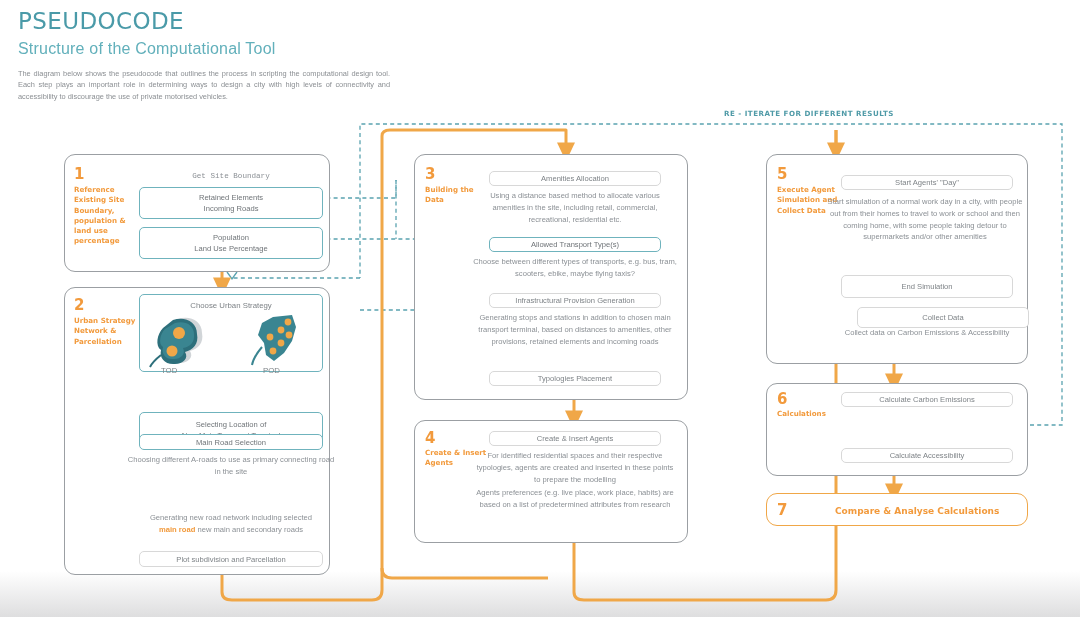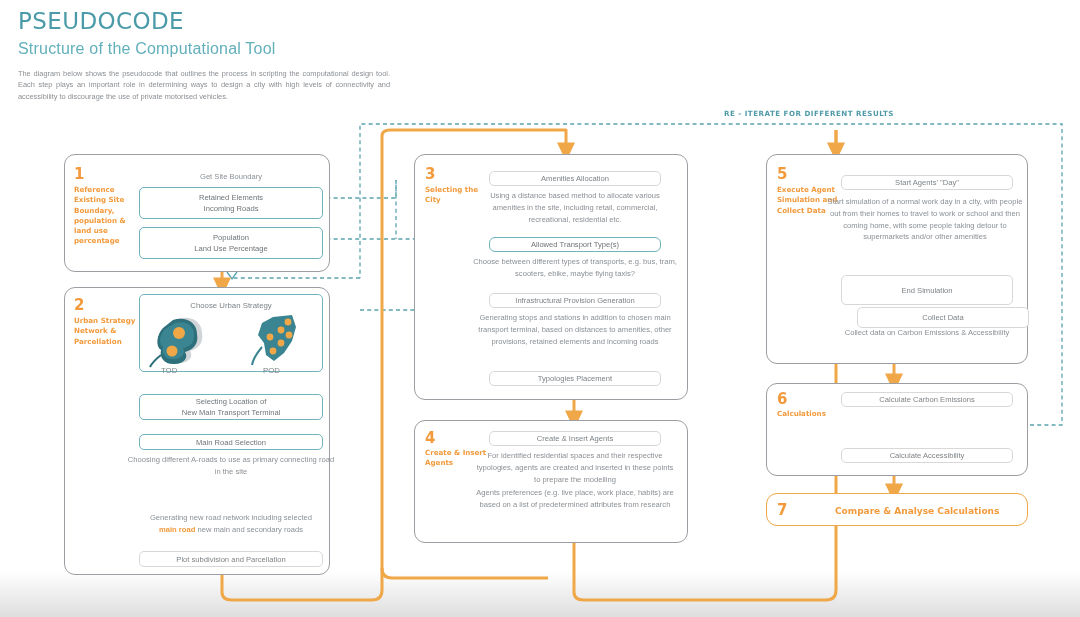--- a/index.html
+++ b/index.html
@@ -166,21 +166,21 @@
       <path d="M173,368 L167,371 L173,374"></path>
       <path d="M272,368 L278,371 L272,374"></path>
     </g>
   </svg>
 
   <div class="reiter" style="left:688px;top:109px;">RE - ITERATE FOR DIFFERENT RESULTS</div>
 
   <div class="step" style="left:64px;top:154px;width:266px;height:118px;">
     <div class="stepnum" style="left:9px;top:12px;">1</div>
     <div class="steplabel" style="left:9px;top:30px;">Reference Existing Site Boundary, population &amp; land use percentage</div>
-    <div class="plain" style="left:74px;top:16px;width:184px;">Get Site Boundary</div>
+    <div class="plain" style="left:74px;top:16px;width:184px;font-family:Liberation Mono, monospace;">Get Site Boundary</div>
     <div class="node teal stack" style="left:74px;top:32px;width:184px;height:32px;">
       <span>Retained Elements</span>
       <span>Incoming Roads</span>
     </div>
     <div class="node teal stack" style="left:74px;top:72px;width:184px;height:32px;">
       <span>Population</span>
       <span>Land Use Percentage</span>
     </div>
   </div>
 
@@ -207,46 +207,46 @@
           <circle cx="149" cy="22" r="3.4" fill="#f0a748"></circle>
           <circle cx="130" cy="24" r="3.4" fill="#f0a748"></circle>
           <circle cx="141" cy="30" r="3.4" fill="#f0a748"></circle>
           <circle cx="133" cy="38" r="3.4" fill="#f0a748"></circle>
         </g>
       </svg>
     </div>
     <div class="todpod" style="left:96px;top:78px;">TOD</div>
     <div class="todpod" style="left:198px;top:78px;">POD</div>
 
-    <div class="node teal stack" style="left:74px;top:106px;width:184px;height:26px;">
+    <div class="node teal stack" style="left:74px;top:124px;width:184px;height:36px;">
       <span>Selecting Location of</span>
       <span>New Main Transport Terminal</span>
     </div>
 
     <div class="node teal" style="left:74px;top:146px;width:184px;height:16px;">Main Road Selection</div>
     <div class="cap" style="left:62px;top:166px;width:208px;">Choosing different A-roads to use as primary connecting road in the site</div>
 
     <div class="cap" style="left:56px;top:224px;width:220px;">
       <span>Generating new road network including selected</span>
       <br>
       <span class="orangeword">main road</span>
       <span>new main and secondary roads</span>
     </div>
 
     <div class="node" style="left:74px;top:263px;width:184px;height:16px;">Plot subdivision and Parcellation</div>
   </div>
 
   <div class="step" style="left:414px;top:154px;width:274px;height:246px;">
     <div class="stepnum" style="left:10px;top:12px;">3</div>
-    <div class="steplabel" style="left:10px;top:30px;">Selecting the City</div>
+    <div class="steplabel" style="left:10px;top:30px;">Building the Data</div>
 
     <div class="node" style="left:74px;top:16px;width:172px;height:15px;">Amenities Allocation</div>
     <div class="cap" style="left:62px;top:35px;width:196px;">Using a distance based method to allocate various amenities in the site, including retail, commercial, recreational, residential etc.</div>
 
-    <div class="node teal" style="left:74px;top:82px;width:172px;height:15px;border-radius:6px;">Allowed Transport Type(s)</div>
+    <div class="node teal" style="left:74px;top:82px;width:172px;height:15px;">Allowed Transport Type(s)</div>
     <div class="cap" style="left:54px;top:101px;width:212px;">Choose between different types of transports, e.g. bus, tram, scooters, ebike, maybe flying taxis?</div>
 
     <div class="node" style="left:74px;top:138px;width:172px;height:15px;">Infrastructural Provision Generation</div>
     <div class="cap" style="left:58px;top:157px;width:204px;">Generating stops and stations in addition to chosen main transport terminal, based on distances to amenities, other provisions, retained elements and incoming roads</div>
 
     <div class="node" style="left:74px;top:216px;width:172px;height:15px;">Typologies Placement</div>
   </div>
 
   <div class="step" style="left:414px;top:420px;width:274px;height:123px;">
     <div class="stepnum" style="left:10px;top:10px;">4</div>
@@ -257,21 +257,21 @@
     <div class="cap" style="left:54px;top:66px;width:212px;">Agents preferences (e.g. live place, work place, habits) are based on a list of predetermined attributes from research</div>
   </div>
 
   <div class="step" style="left:766px;top:154px;width:262px;height:210px;">
     <div class="stepnum" style="left:10px;top:12px;">5</div>
     <div class="steplabel" style="left:10px;top:30px;">Execute Agent Simulation and Collect Data</div>
 
     <div class="node" style="left:74px;top:20px;width:172px;height:15px;">Start Agents' "Day"</div>
     <div class="cap" style="left:56px;top:41px;width:204px;">Start simulation of a normal work day in a city, with people out from their homes to travel to work or school and then coming home, with some people taking detour to supermarkets and/or other amenities</div>
 
-    <div class="node" style="left:74px;top:120px;width:172px;height:30px;">End Simulation</div>
+    <div class="node" style="left:74px;top:120px;width:172px;height:23px;">End Simulation</div>
     <div class="node" style="left:74px;top:152px;width:172px;height:21px;margin-left:16px;">Collect Data</div>
     <div class="cap" style="left:62px;top:172px;width:196px;">Collect data on Carbon Emissions &amp; Accessibility</div>
   </div>
 
   <div class="step" style="left:766px;top:383px;width:262px;height:93px;">
     <div class="stepnum" style="left:10px;top:8px;">6</div>
     <div class="steplabel" style="left:10px;top:25px;">Calculations</div>
 
     <div class="node" style="left:74px;top:8px;width:172px;height:15px;">Calculate Carbon Emissions</div>
     <div class="node" style="left:74px;top:64px;width:172px;height:15px;">Calculate Accessibility</div>

